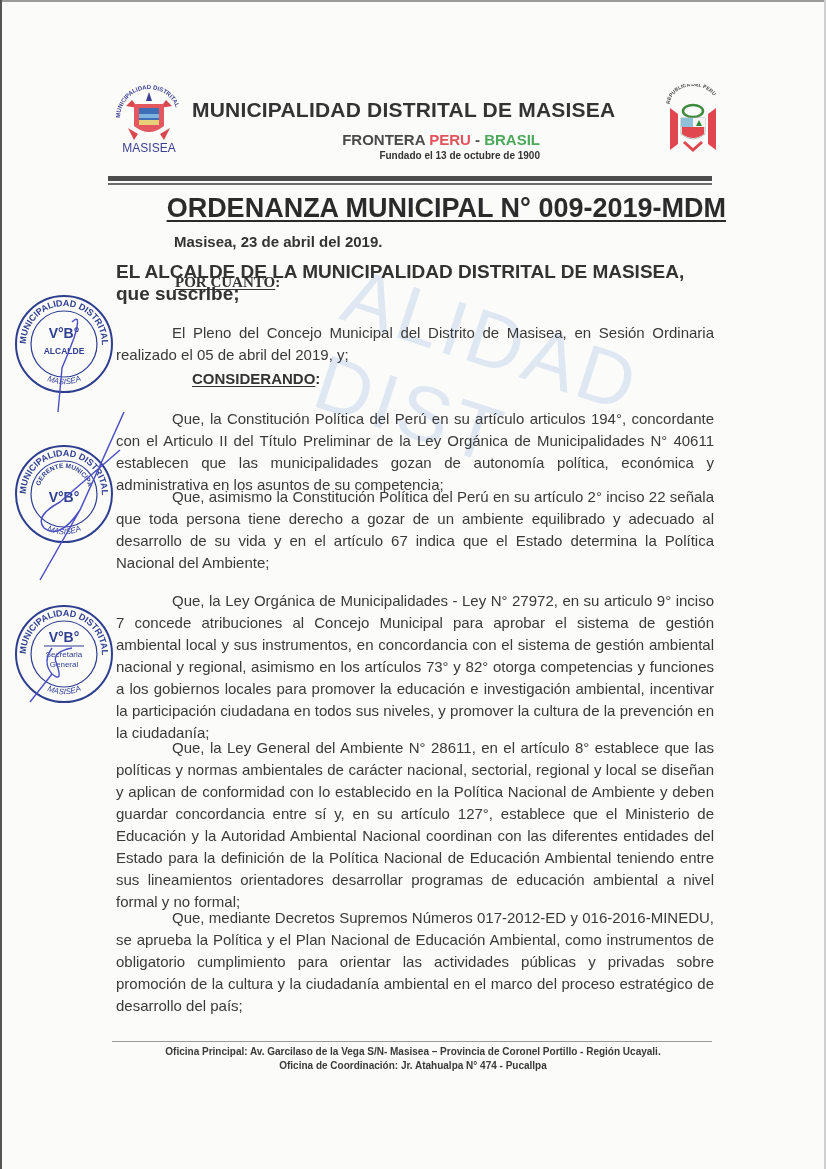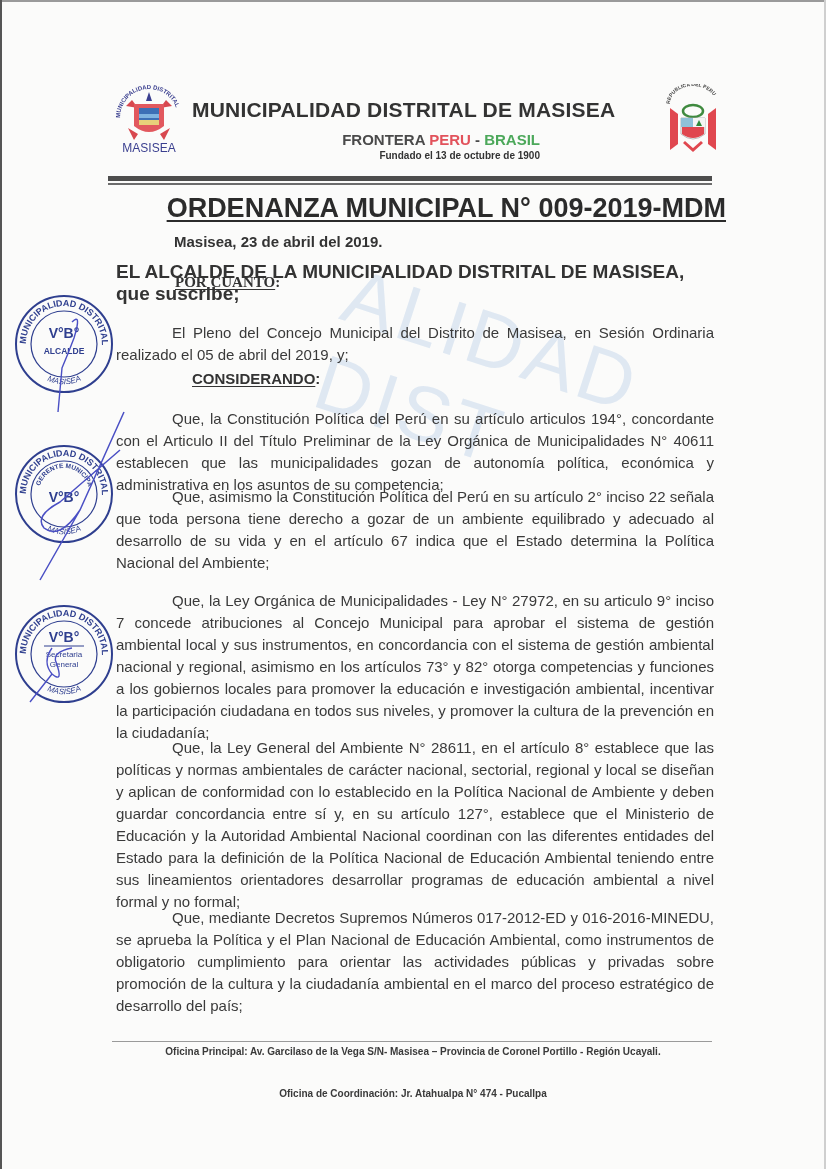--- a/index.html
+++ b/index.html
@@ -210,13 +210,13 @@
     <text x="52" y="40" text-anchor="middle" font-size="14" font-weight="bold" fill="#2f3f8f" font-family="Liberation Sans, sans-serif">V°B°</text>
     <line x1="32" y1="44" x2="72" y2="44" stroke="#2f3f8f" stroke-width="1"></line>
     <text x="52" y="55" text-anchor="middle" font-size="8" fill="#2f3f8f" font-family="Liberation Sans, sans-serif">Secretaria</text>
     <text x="52" y="65" text-anchor="middle" font-size="8" fill="#2f3f8f" font-family="Liberation Sans, sans-serif">General</text>
     <path d="M40,46 Q30,60 40,72 Q52,82 44,60 Q40,50 60,46 M40,72 L18,100" stroke="#4a4fc4" stroke-width="1.4" fill="none"></path>
   </svg>
 </div>
 
 <div class="footer-rule"></div>
 <div class="footer-line" style="top:1046px;">Oficina Principal: Av. Garcilaso de la Vega S/N- Masisea – Provincia de Coronel Portillo - Región Ucayali.</div>
-<div class="footer-line" style="top:1060px;margin-top:28px;">Oficina de Coordinación: Jr. Atahualpa N° 474 - Pucallpa</div>
+<div class="footer-line" style="top:1060px;">Oficina de Coordinación: Jr. Atahualpa N° 474 - Pucallpa</div>
 
 </body></html>

